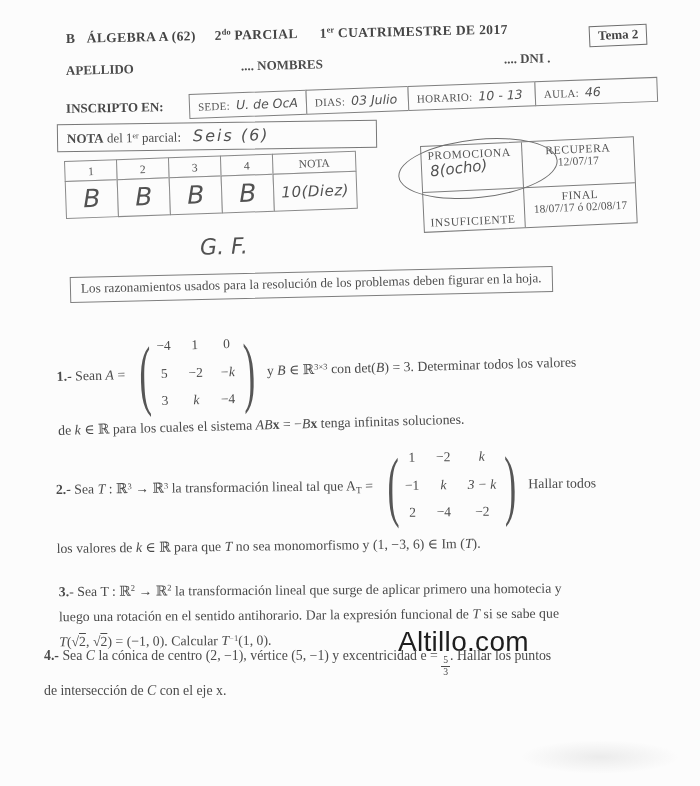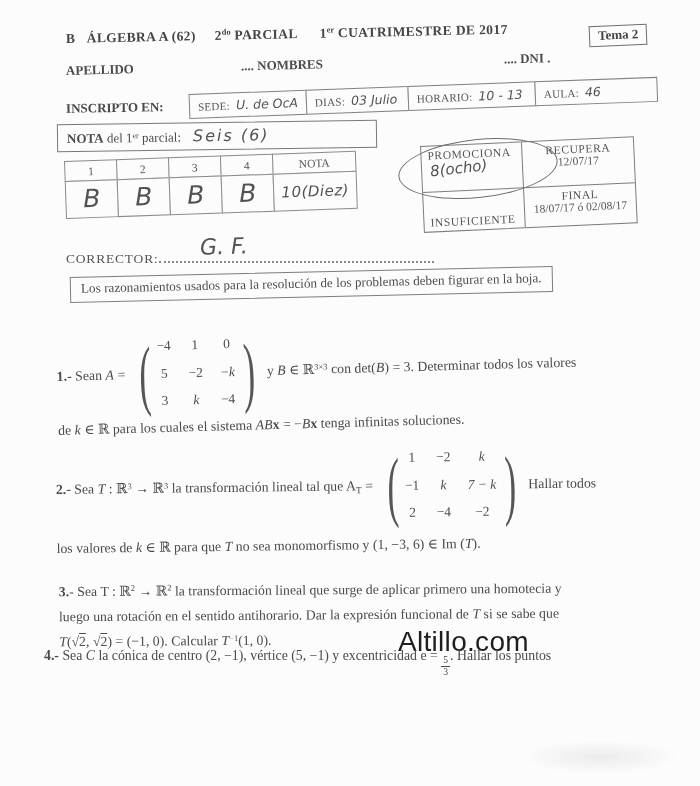--- a/index.html
+++ b/index.html
@@ -166,23 +166,20 @@
     <div class="rcell rbot" style="display:flex;align-items:flex-end;">
       <div class="rlabel">INSUFICIENTE</div>
     </div>
     <div class="rcell rright rbot">
       <div class="rlabel">FINAL</div>
       <div>18/07/17 ó 02/08/17</div>
     </div>
   </div>
   <div class="ellipse"></div>
 
-  <div class="corrector">
-    <span>CORRECTOR:</span><span class="dots"></span>
-  </div>
   <div class="corr-hand hand">G. F.</div>
 
   <div class="instruction">Los razonamientos usados para la resolución de los problemas deben figurar en la hoja.</div>
 
   <div class="problem" id="p1">
     <div class="prow">
       <span><b>1.-</b> Sean <i>A</i> =</span>
       <span class="matrix">
         <span class="paren">(</span>
         <span class="mgrid">
@@ -207,21 +204,21 @@
     <div class="prow">
       <span><b>2.-</b> Sea <i>T</i> : ℝ<span class="sup">3</span> → ℝ<span class="sup">3</span> la transformación lineal tal que A<span class="sub">T</span> =</span>
       <span class="matrix">
         <span class="paren">(</span>
         <span class="mgrid">
             <div class="mcell">1</div>
             <div class="mcell">−2</div>
             <div class="mcell it">k</div>
             <div class="mcell">−1</div>
             <div class="mcell it">k</div>
-            <div class="mcell it">7 − k</div>
+            <div class="mcell it">3 − k</div>
             <div class="mcell">2</div>
             <div class="mcell">−4</div>
             <div class="mcell">−2</div>
           </span>
         <span class="paren">)</span>
       </span>
       <span>Hallar todos</span>
     </div>
     <div class="pline2">los valores de <i>k</i> ∈ ℝ para que <i>T</i> no sea monomorfismo y (1, −3, 6) ∈ Im (<i>T</i>).</div>
   </div>
@@ -232,16 +229,17 @@
     <div><i>T</i>(<span class="sqrt">√<span class="rad">2</span></span>, <span class="sqrt">√<span class="rad">2</span></span>) = (−1, 0). Calcular <i>T</i><span class="sup">−1</span>(1, 0).</div>
   </div>
 
   <div class="watermark">Altillo.com</div>
 
   <div class="problem" id="p4">
     <div><b>4.-</b> Sea <i>C</i> la cónica de centro (2, −1), vértice (5, −1) y excentricidad e = <span class="frac">
           <span class="num">5</span>
           <span class="den">3</span>
         </span>. Hallar los puntos</div>
+    <div>de intersección de <i>C</i> con el eje x.</div>
   </div>
 
   <div class="smudge"></div>
 </div>
 
 </body></html>

